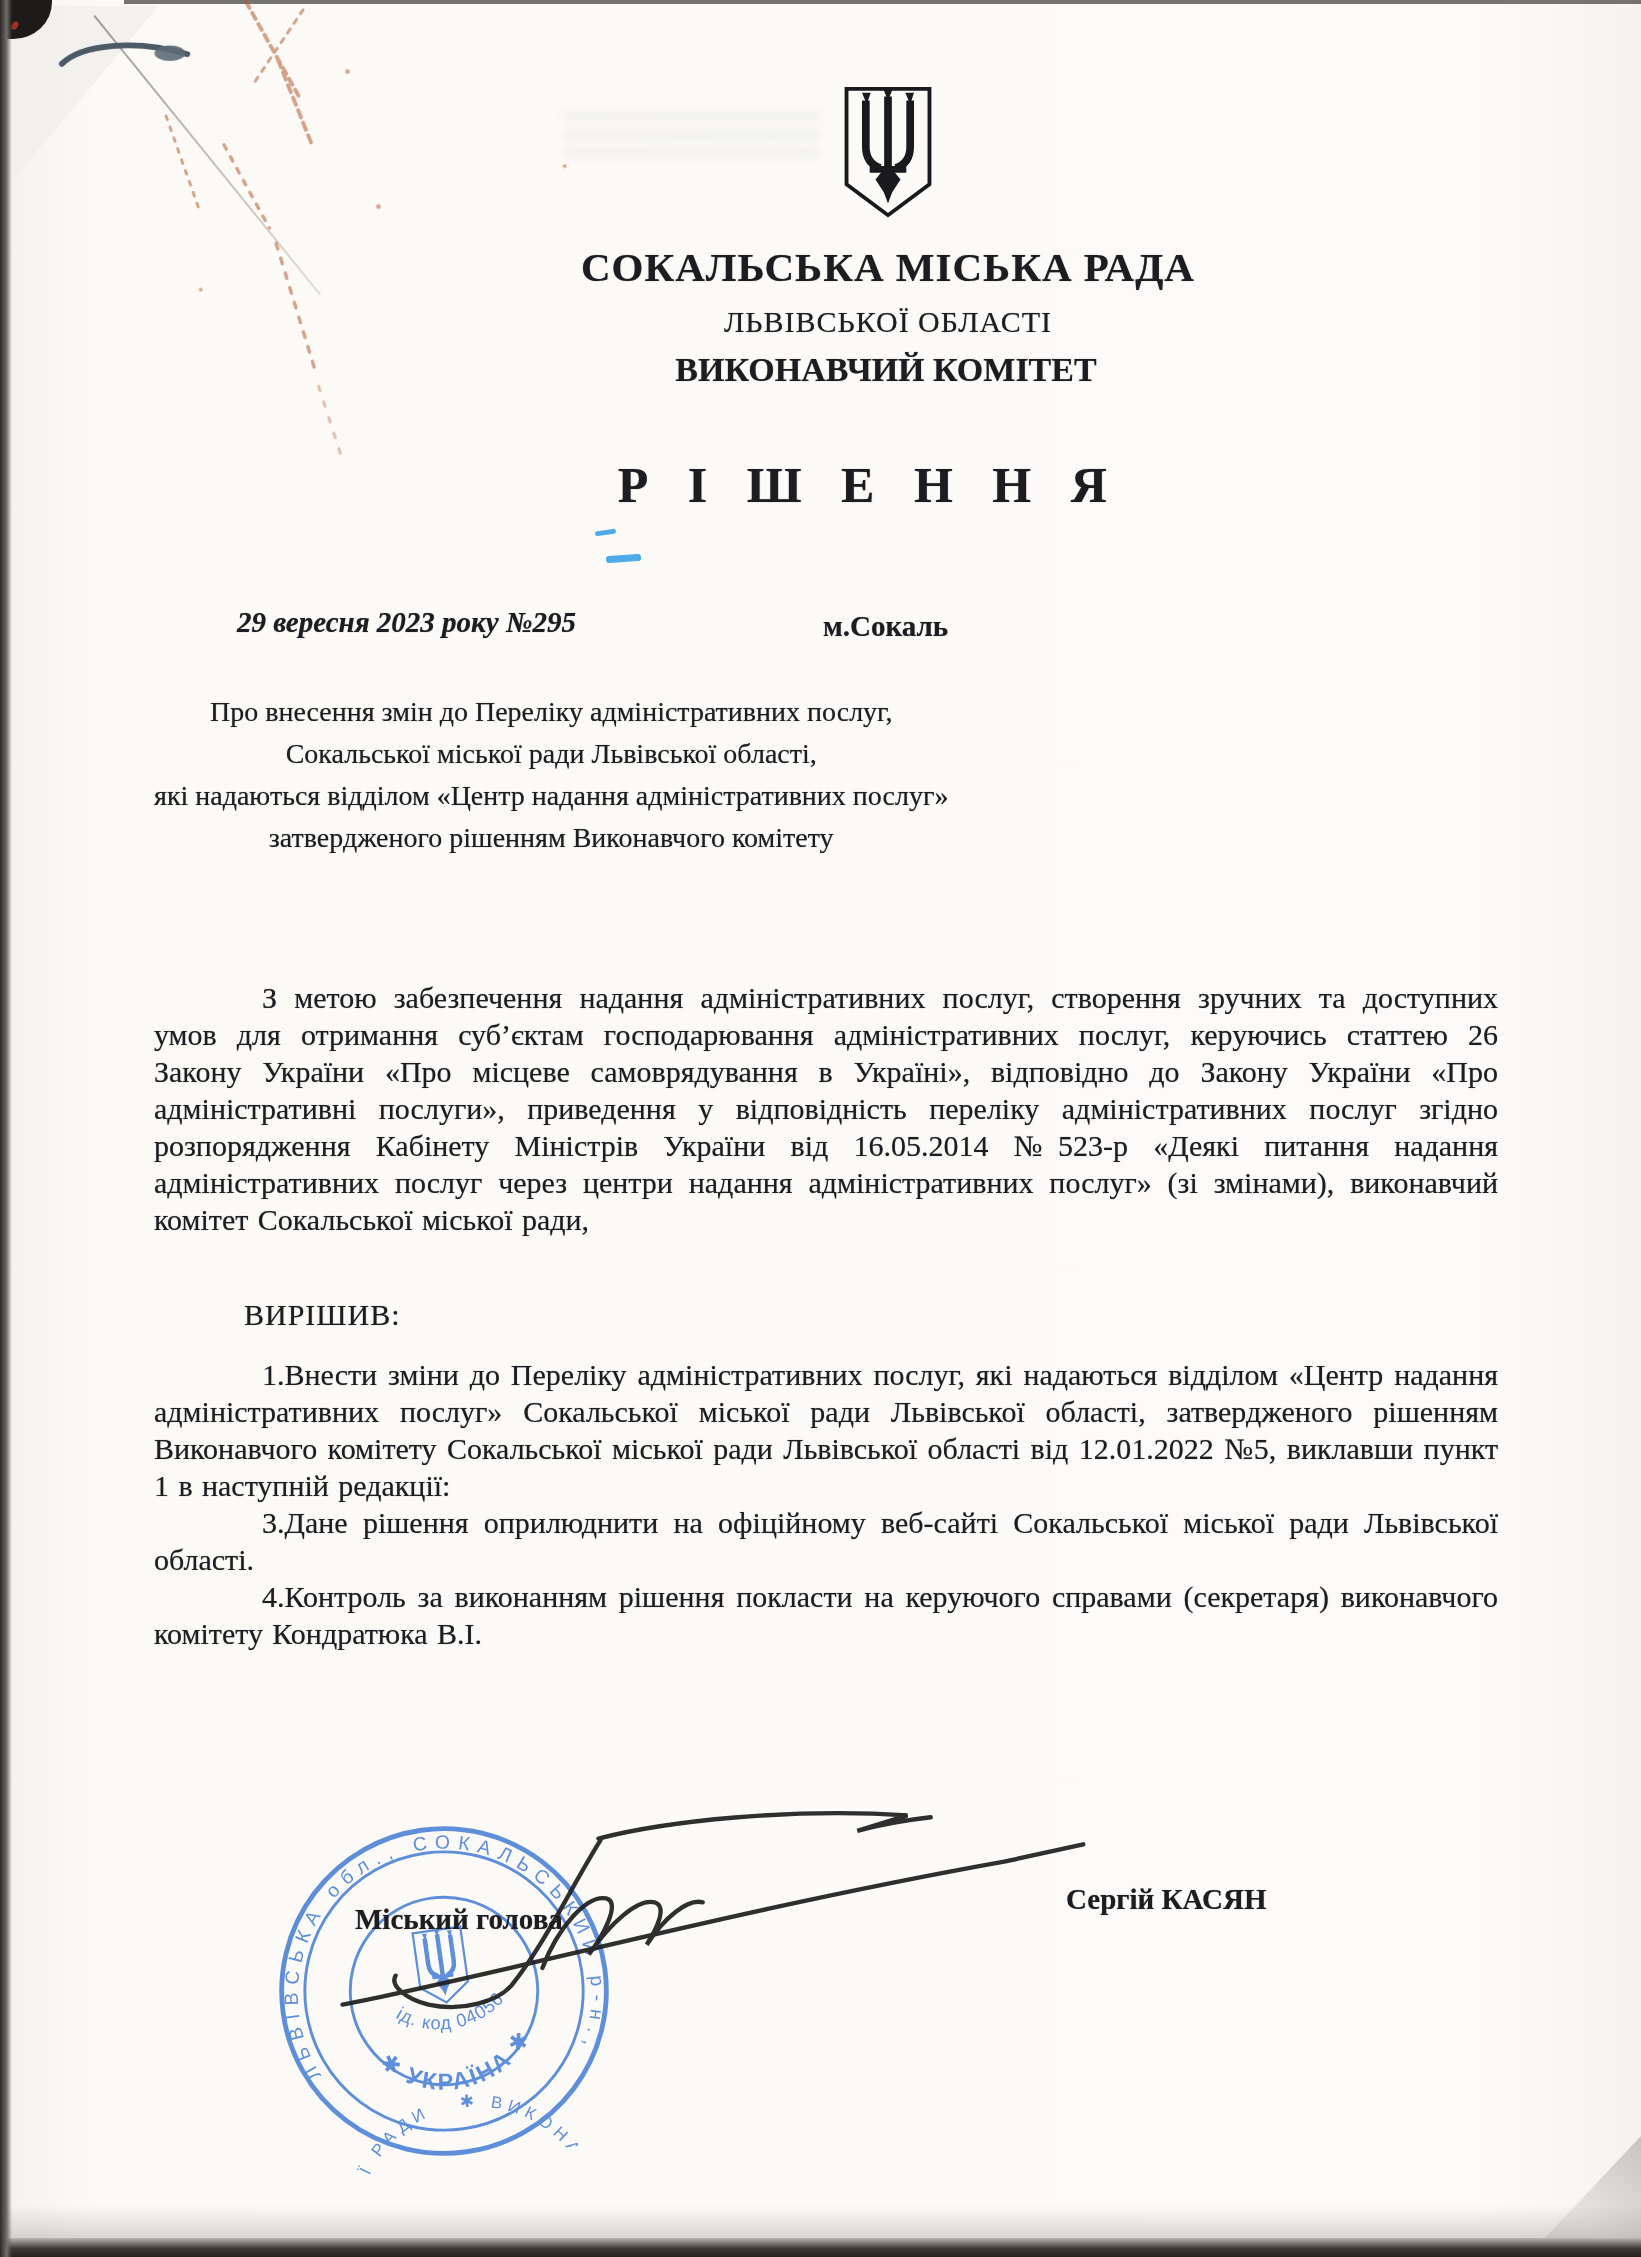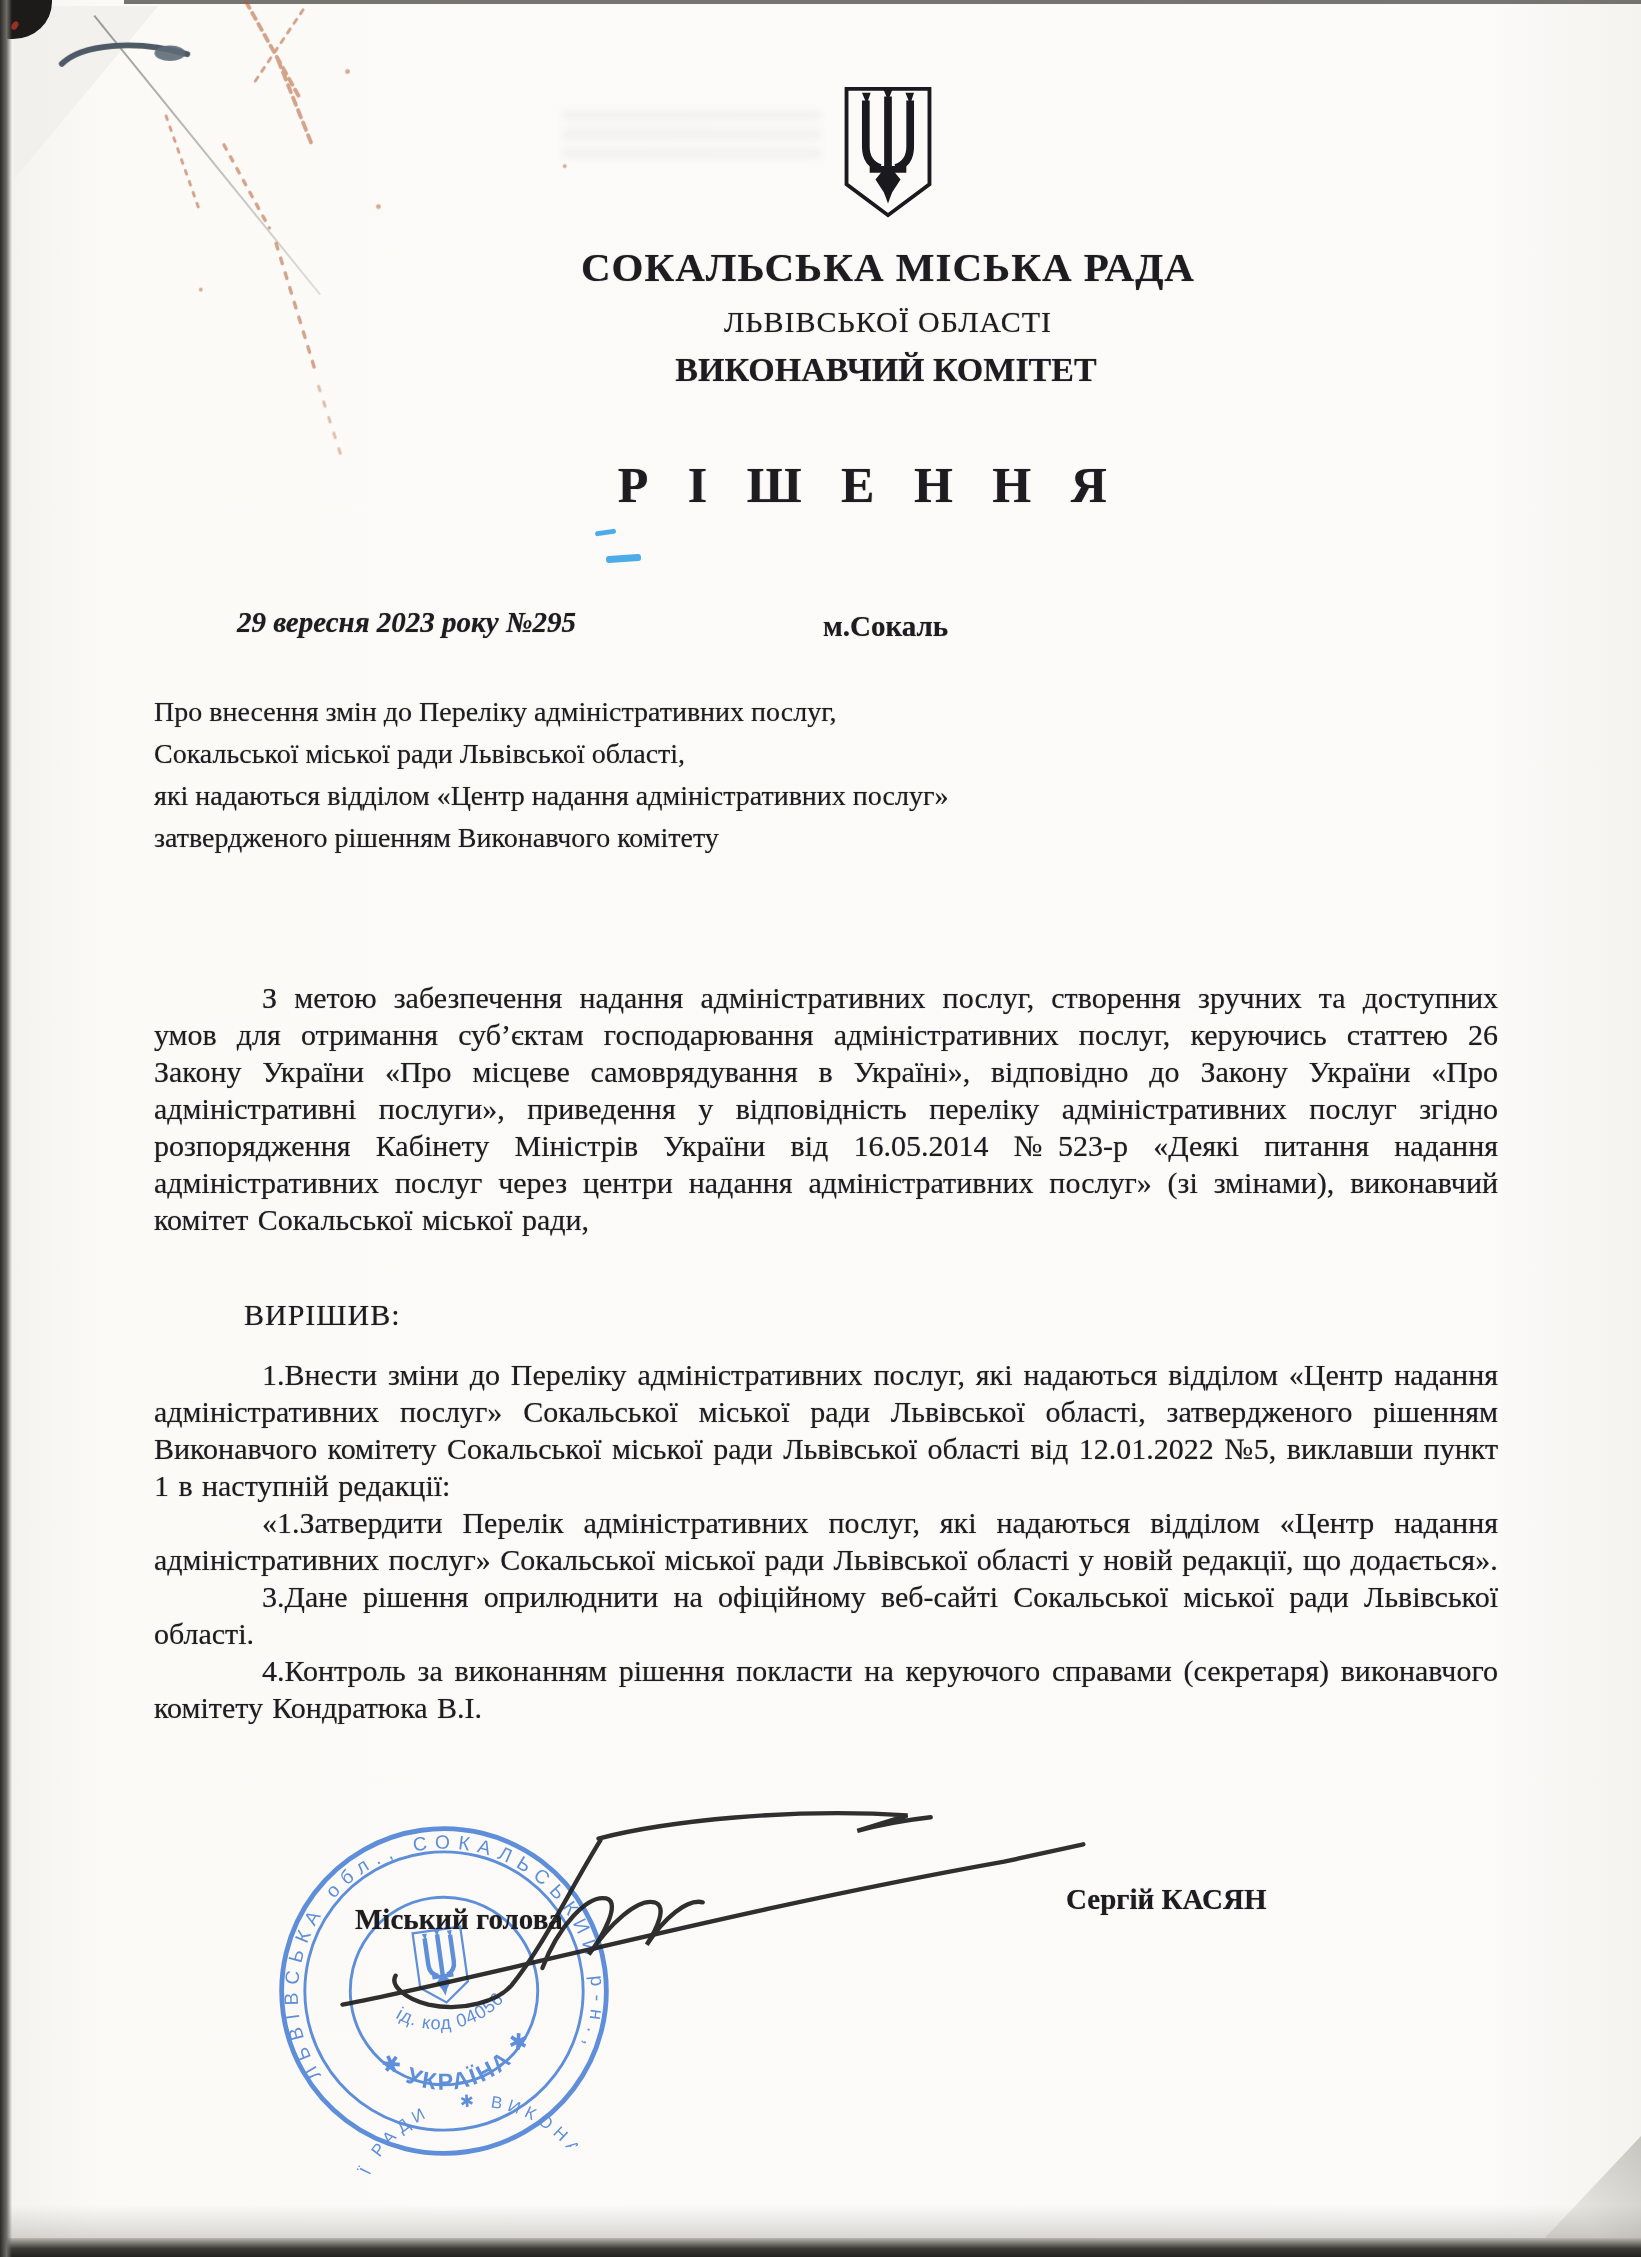--- a/index.html
+++ b/index.html
@@ -3,21 +3,21 @@
 <meta charset="utf-8">
 <style>
   html,body{margin:0;padding:0;background:#8a8885;}
   .page{
     position:relative;width:1641px;height:2257px;margin:0 auto;
     background:linear-gradient(90deg,#f3f2ee 0,#fbfaf7 6%,#fcfbf9 90%,#f4f3ef 100%);
     overflow:hidden;
     font-family:"Liberation Serif","DejaVu Serif",serif;
     color:#1d1c20;
   }
-  .doc-text{text-shadow:0 0 1px rgba(25,25,30,.55);}
+  .doc-text{text-shadow:0 0 1px rgba(25,25,30,.55);text-align:center;}
   
   .edge-left{position:absolute;left:0;top:0;width:11.6px;height:100%;
     background:linear-gradient(90deg,#2b2a28 0,#6f6d68 55%,rgba(120,118,112,0) 100%);}
   .edge-top{position:absolute;left:124px;right:0;top:0;height:3.9px;background:#55534f;opacity:.8;}
   .edge-bottom{position:absolute;left:0;bottom:0;width:100%;height:19.3px;
     background:linear-gradient(180deg,#b9b7b0 0,#3c3b37 55%,#23221f 100%);}
   .edge-bottom-shadow{position:absolute;left:0;bottom:19.3px;width:100%;height:33px;
     background:linear-gradient(180deg,rgba(90,88,80,0) 0,rgba(90,88,80,.22) 100%);}
   .corner-blob{position:absolute;left:0;top:0;width:52px;height:39px;background:#1c1b19;
     border-bottom-right-radius:75% 95%;}
@@ -136,21 +136,20 @@
     <div>Про внесення змін до Переліку адміністративних послуг,</div>
     <div>Сокальської міської ради Львівської області,</div>
     <div>які надаються відділом «Центр надання адміністративних послуг»</div>
     <div>затвердженого рішенням Виконавчого комітету</div>
   </div>
 
   <div class="preamble doc-text">З метою забезпечення надання адміністративних послуг, створення зручних та доступних умов для отримання суб’єктам господарювання адміністративних послуг, керуючись статтею 26 Закону України «Про місцеве самоврядування в Україні», відповідно до Закону України «Про адміністративні послуги», приведення у відповідність переліку адміністративних послуг згідно розпорядження Кабінету Міністрів України від 16.05.2014 №523-р «Деякі питання надання адміністративних послуг через центри надання адміністративних послуг» (зі змінами), виконавчий комітет Сокальської міської ради,</div>
   <div class="resolved doc-text">ВИРІШИВ:</div>
   <div class="items doc-text">
     <p>1.Внести зміни до Переліку адміністративних послуг, які надаються відділом «Центр надання адміністративних послуг» Сокальської міської ради Львівської області, затвердженого рішенням Виконавчого комітету Сокальської міської ради Львівської області від 12.01.2022 №5, виклавши пункт 1 в наступній редакції:</p>
-    <p>«1.Затвердити Перелік адміністративних послуг, які надаються відділом «Центр надання адміністративних послуг» Сокальської міської ради Львівської області у новій редакції, що додається».</p>
     <p>3.Дане рішення оприлюднити на офіційному веб-сайті Сокальської міської ради Львівської області.</p>
     <p>4.Контроль за виконанням рішення покласти на керуючого справами (секретаря) виконавчого комітету Кондратюка В.І.</p>
   </div>
 
   <div class="stamp-wrap">
     <svg viewBox="0 0 356 356" width="344" height="344">
       <defs>
         <path id="st-outer" d="M 46,258 A 152,152 0 1 1 310,258" fill="none"></path>
         <path id="st-mid" d="M 178,300 A 122,122 0 1 1 177.9,300" fill="none"></path>
         <path id="st-country" d="M 96,238 A 101,101 0 0 0 260,238" fill="none"></path>

